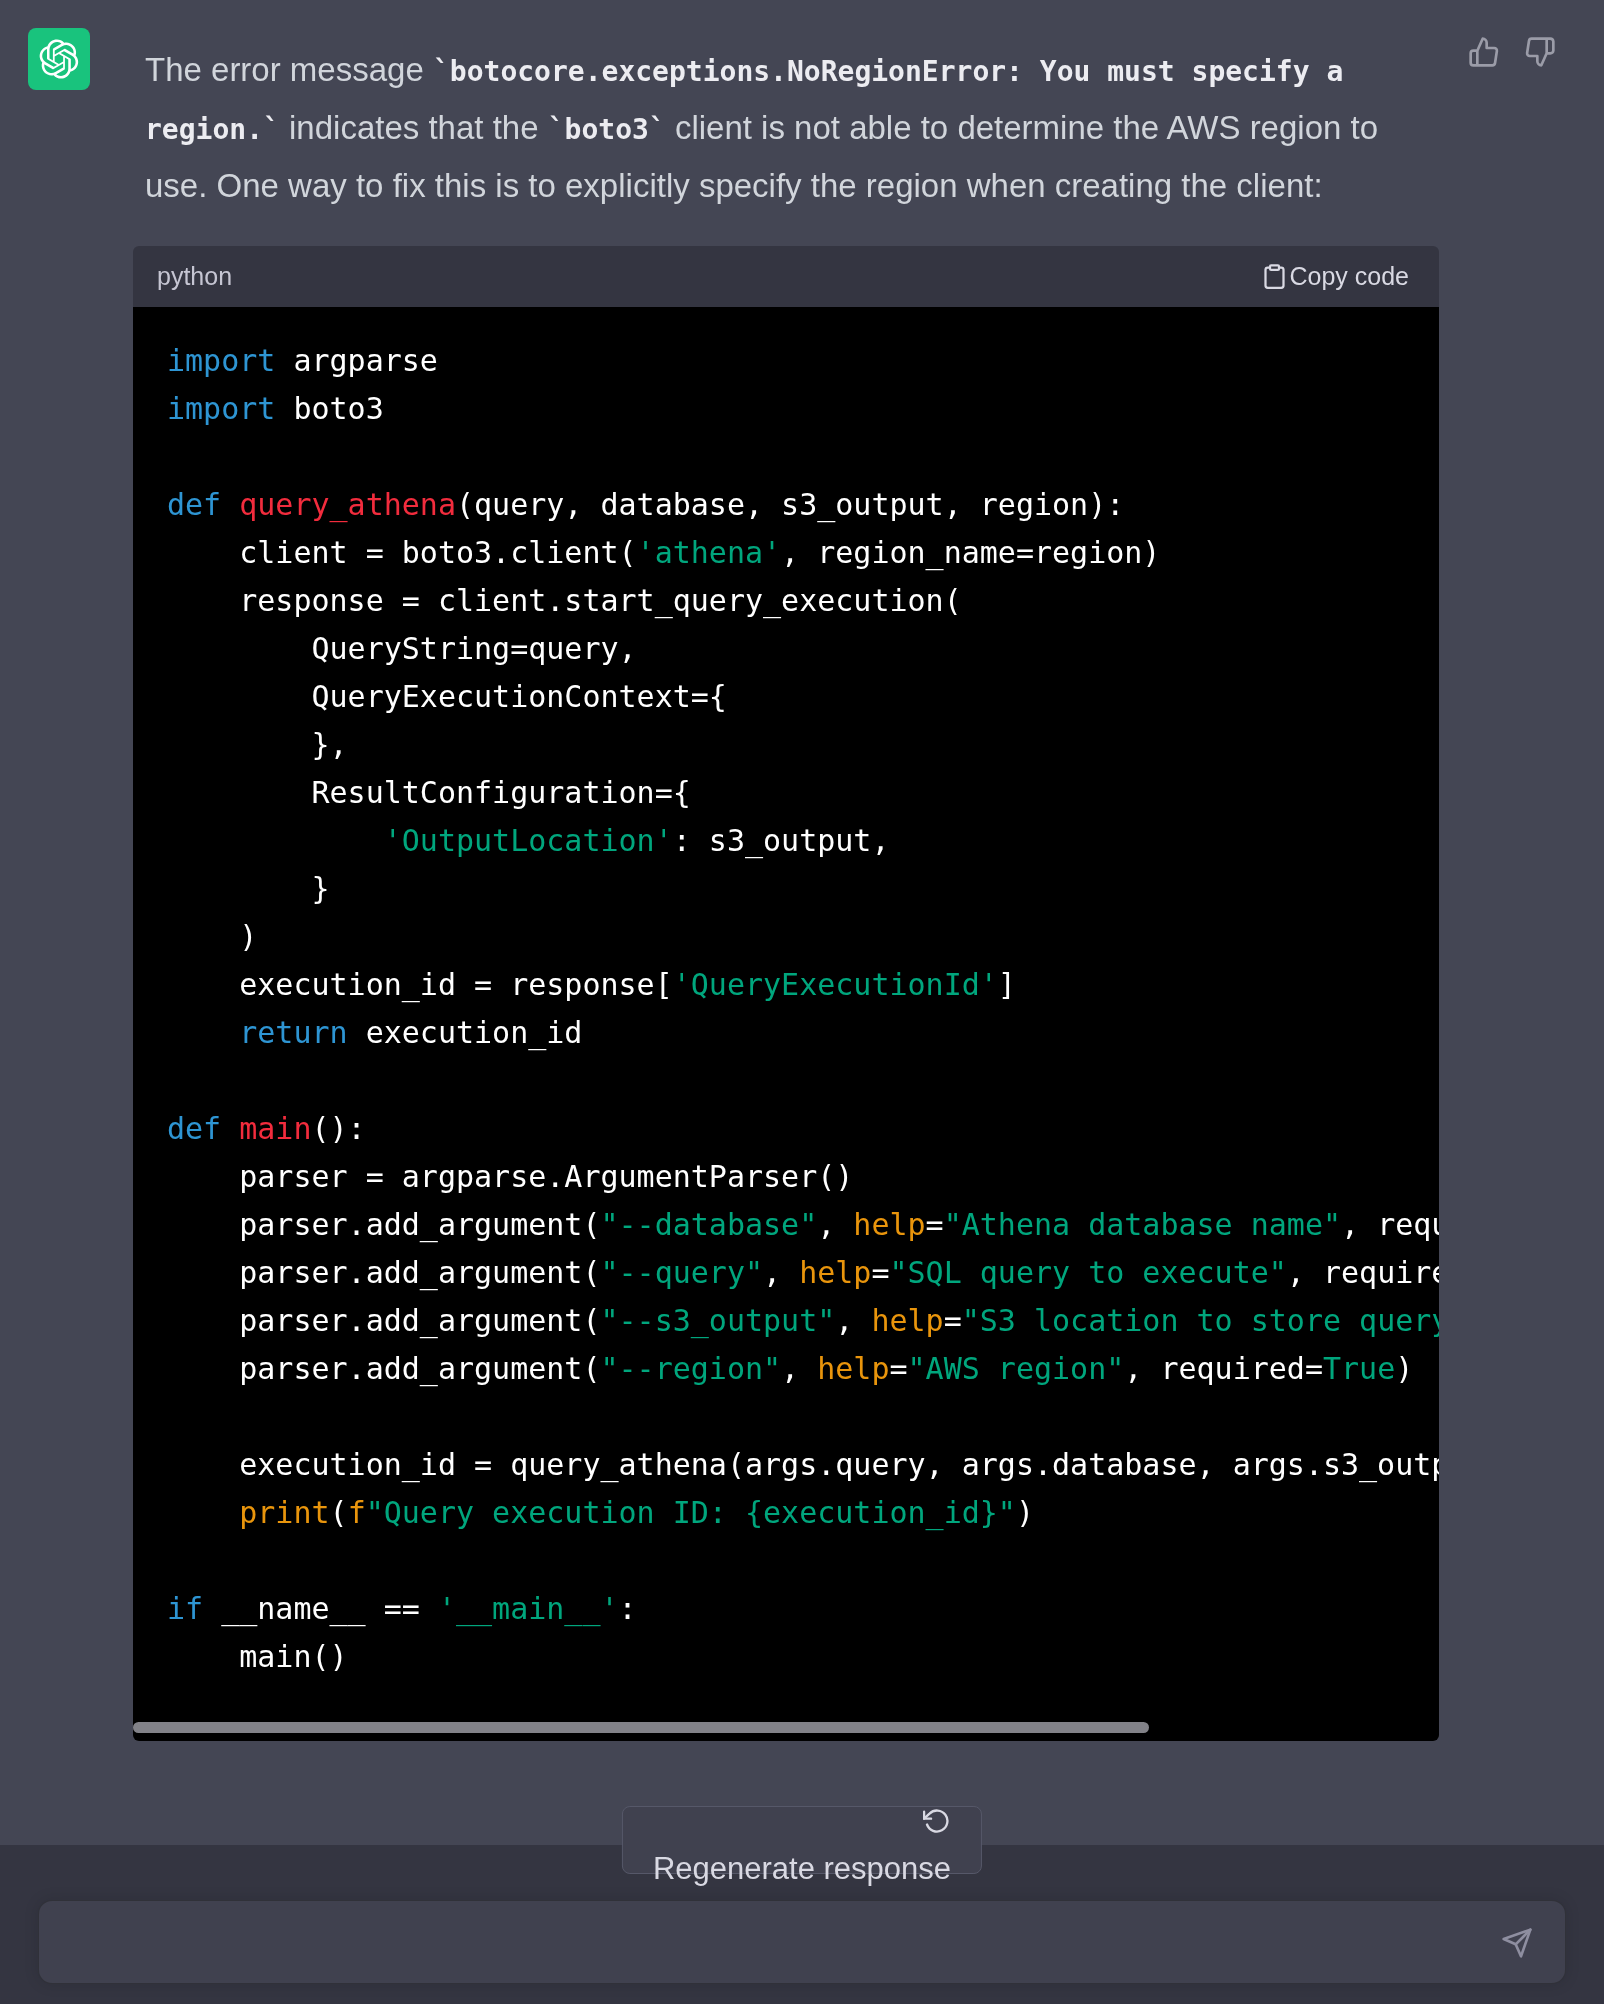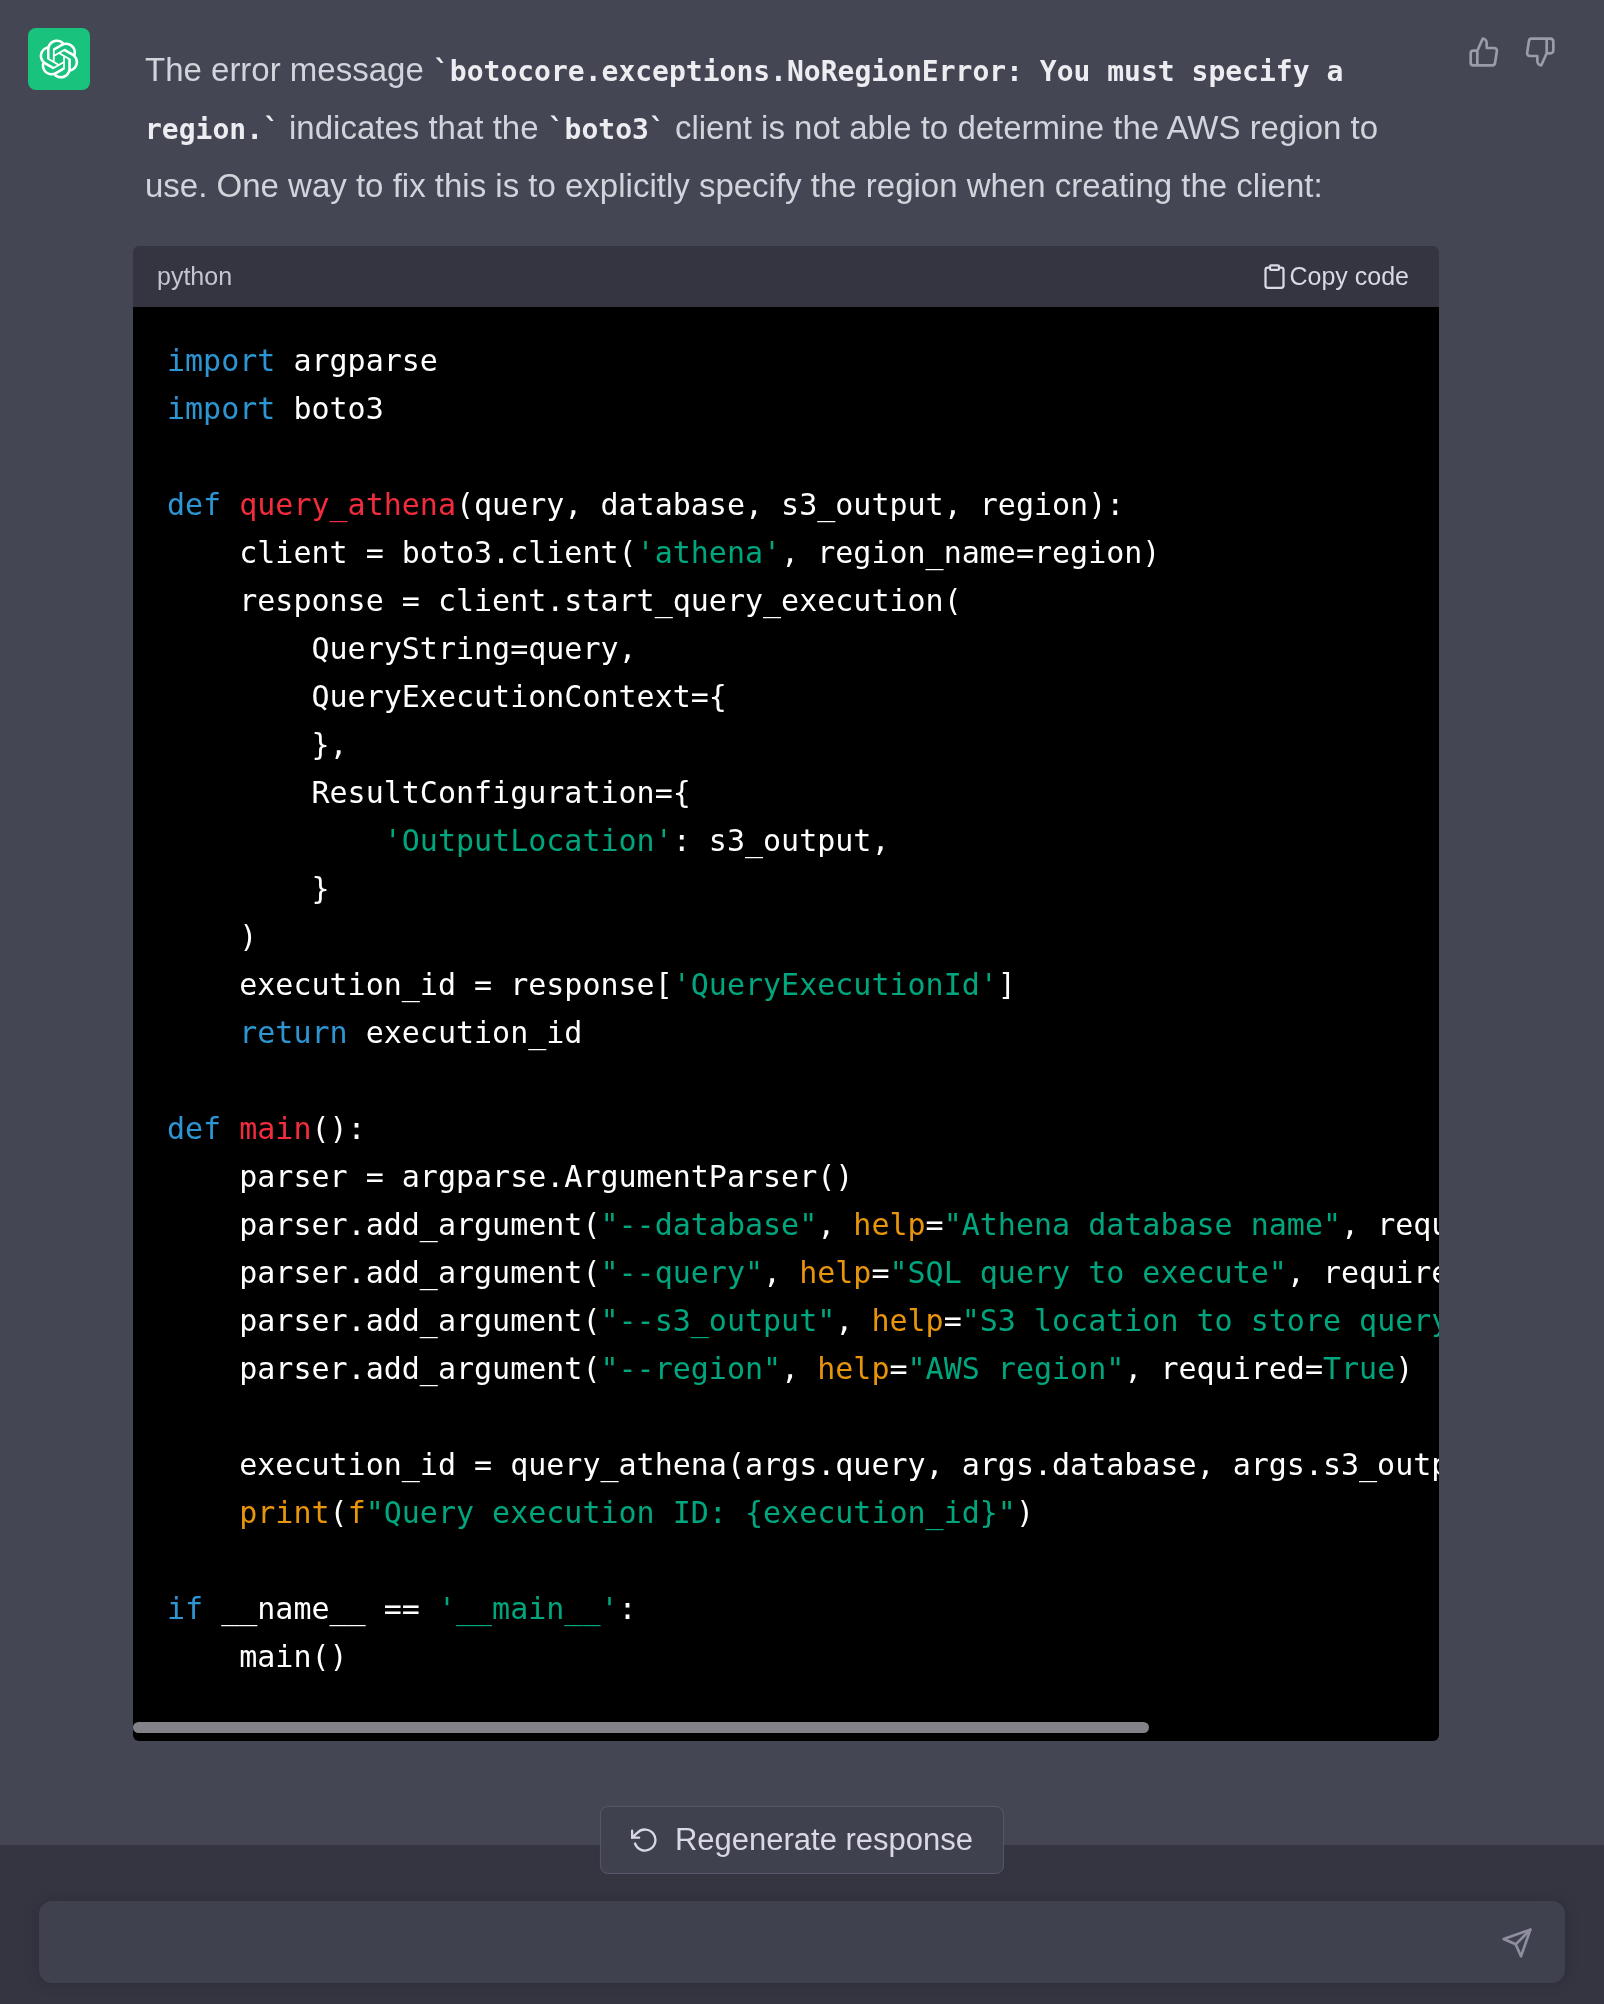--- a/index.html
+++ b/index.html
@@ -83,24 +83,24 @@
   .tok-s{color:var(--token_string);}
   .tok-b{color:var(--token_builtin);}
   .tok-p{color:var(--token_plain);}
   .h-scrollbar{
     position:absolute;left:0;bottom:8px;width:1016px;height:11px;
     border-radius:6px;background:rgba(217,217,227,0.6);cursor:pointer;
   }
   
   .regenerate-btn{
     position:absolute;top:1806px;left:50%;transform:translateX(-50%);
-    height:68px;padding:12px 30px;display:inline-flex;align-items:center;gap:16px;
+    height:68px;padding:0 30px;display:inline-flex;align-items:flex-end;gap:16px;
     background:#40414f;border:1px solid #565869;border-radius:8px;
     color:#d9d9e3;font-family:"Liberation Sans",sans-serif;font-size:31px;
-    cursor:pointer;white-space:nowrap;
+    cursor:pointer;white-space:nowrap;flex-direction:column;
   }
   .regenerate-btn svg{width:28px;height:28px;}
   .input-bar{
     position:absolute;left:38px;top:1900px;width:1528px;height:84px;
     background:#40414f;border:1px solid rgba(32,33,35,0.5);border-radius:14px;
     box-shadow:0 0 15px rgba(0,0,0,0.12);
   }
   .chat-input{
     width:100%;height:100%;background:transparent;border:0;outline:none;resize:none;
     color:#ececf1;font-family:"Liberation Sans",sans-serif;font-size:32px;

